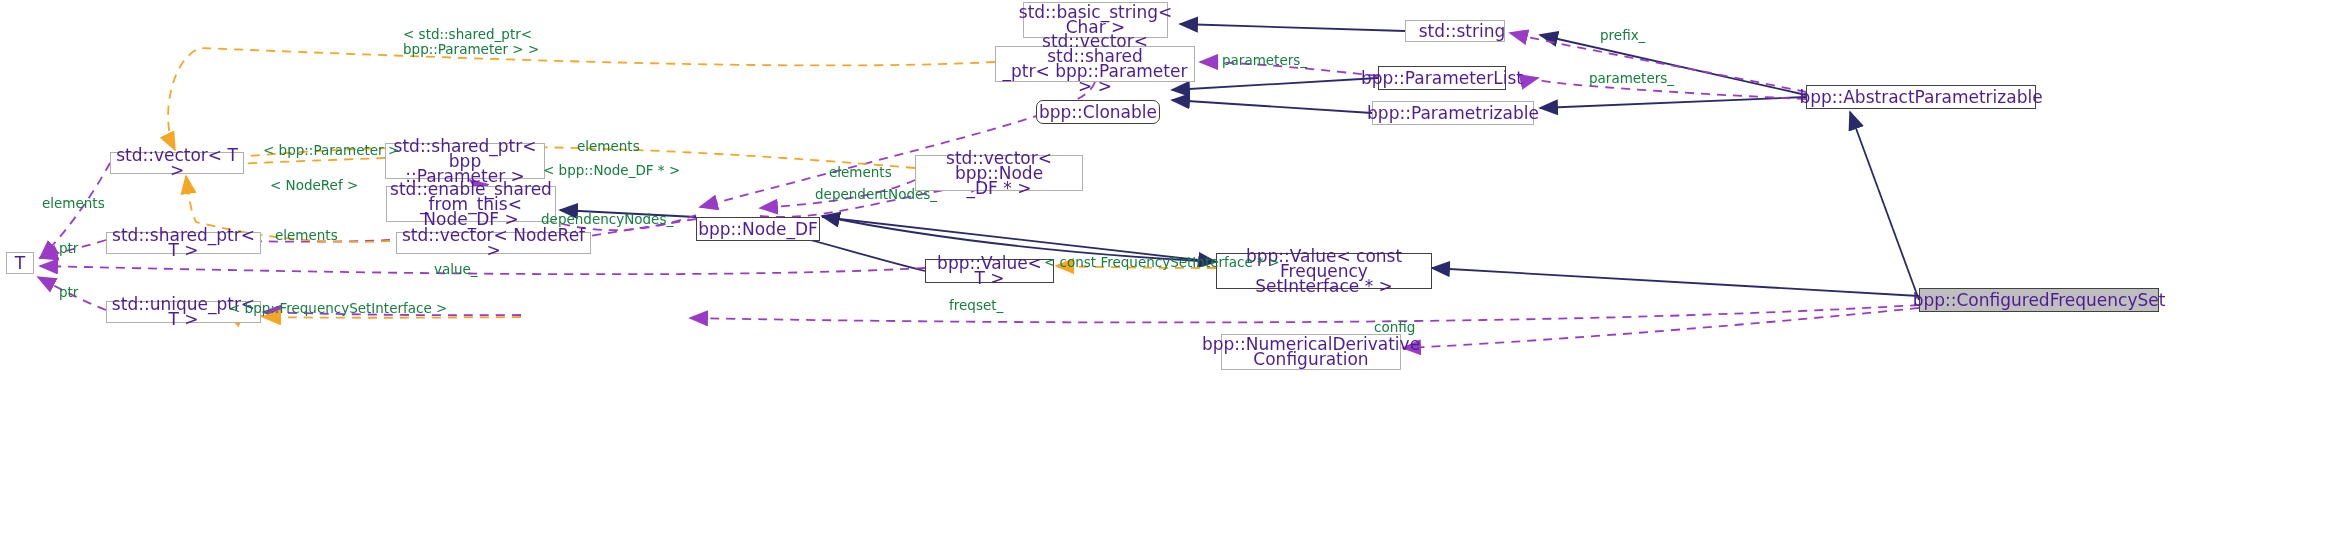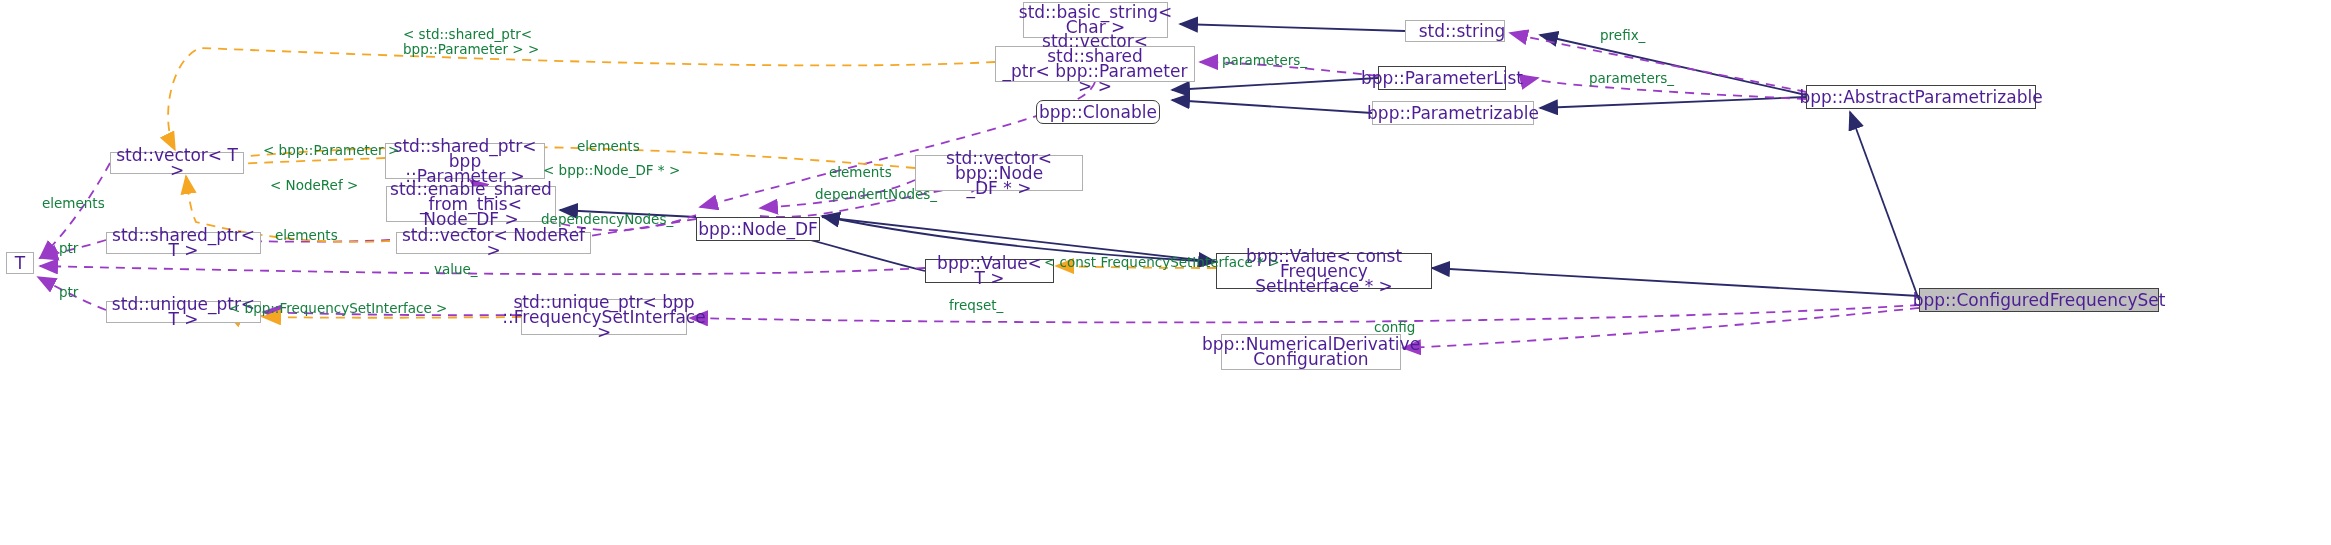--- a/index.html
+++ b/index.html
@@ -111,22 +111,20 @@
     <div class="node" style="left: 386px; top: 186px; width: 170px; height: 36px;">std::enable_shared
 _from_this&lt; Node_DF &gt;</div>
     <div class="node bold" style="left: 696px; top: 205px; width: 124px; height: 24px; margin-top: 12px;">bpp::Node_DF</div>
     <div class="node" style="left: 106px; top: 232px; width: 155px; height: 22px;">std::shared_ptr&lt; T &gt;</div>
     <div class="node" style="left: 396px; top: 232px; width: 195px; height: 22px;">std::vector&lt; NodeRef &gt;</div>
     <div class="node bold" style="left: 925px; top: 259px; width: 129px; height: 24px;">bpp::Value&lt; T &gt;</div>
     <div class="node bold" style="left: 1216px; top: 253px; width: 216px; height: 36px;">bpp::Value&lt; const Frequency
 SetInterface * &gt;</div>
     <div class="node" style="left: 6px; top: 252px; width: 28px; height: 22px;">T</div>
     <div class="node" style="left: 106px; top: 301px; width: 155px; height: 22px;">std::unique_ptr&lt; T &gt;</div>
-    <div class="node" style="left: 521px; top: 299px; width: 166px; height: 36px;">std::unique_ptr&lt; bpp
-::FrequencySetInterface &gt;</div>
     <div class="node" style="left: 1221px; top: 334px; width: 180px; height: 36px;">bpp::NumericalDerivative
 Configuration</div>
     <div class="node current" style="left: 1919px; top: 288px; width: 240px; height: 24px;">bpp::ConfiguredFrequencySet</div>
     <div class="edgelabel" style="left: 403px; top: 27px; text-align: left;">&lt; std::shared_ptr&lt;
 bpp::Parameter &gt; &gt;</div>
     <div class="edgelabel" style="left: 1600px; top: 28px; text-align: left;">prefix_</div>
     <div class="edgelabel" style="left: 1222px; top: 53px; text-align: left;">parameters_</div>
     <div class="edgelabel" style="left: 1589px; top: 71px; text-align: left;">parameters_</div>
     <div class="edgelabel" style="left: 543px; top: 122px; text-align: right; margin-top: 41px;">&lt; bpp::Node_DF * &gt;</div>
     <div class="edgelabel" style="left: 577px; top: 139px; text-align: left;">elements</div>

